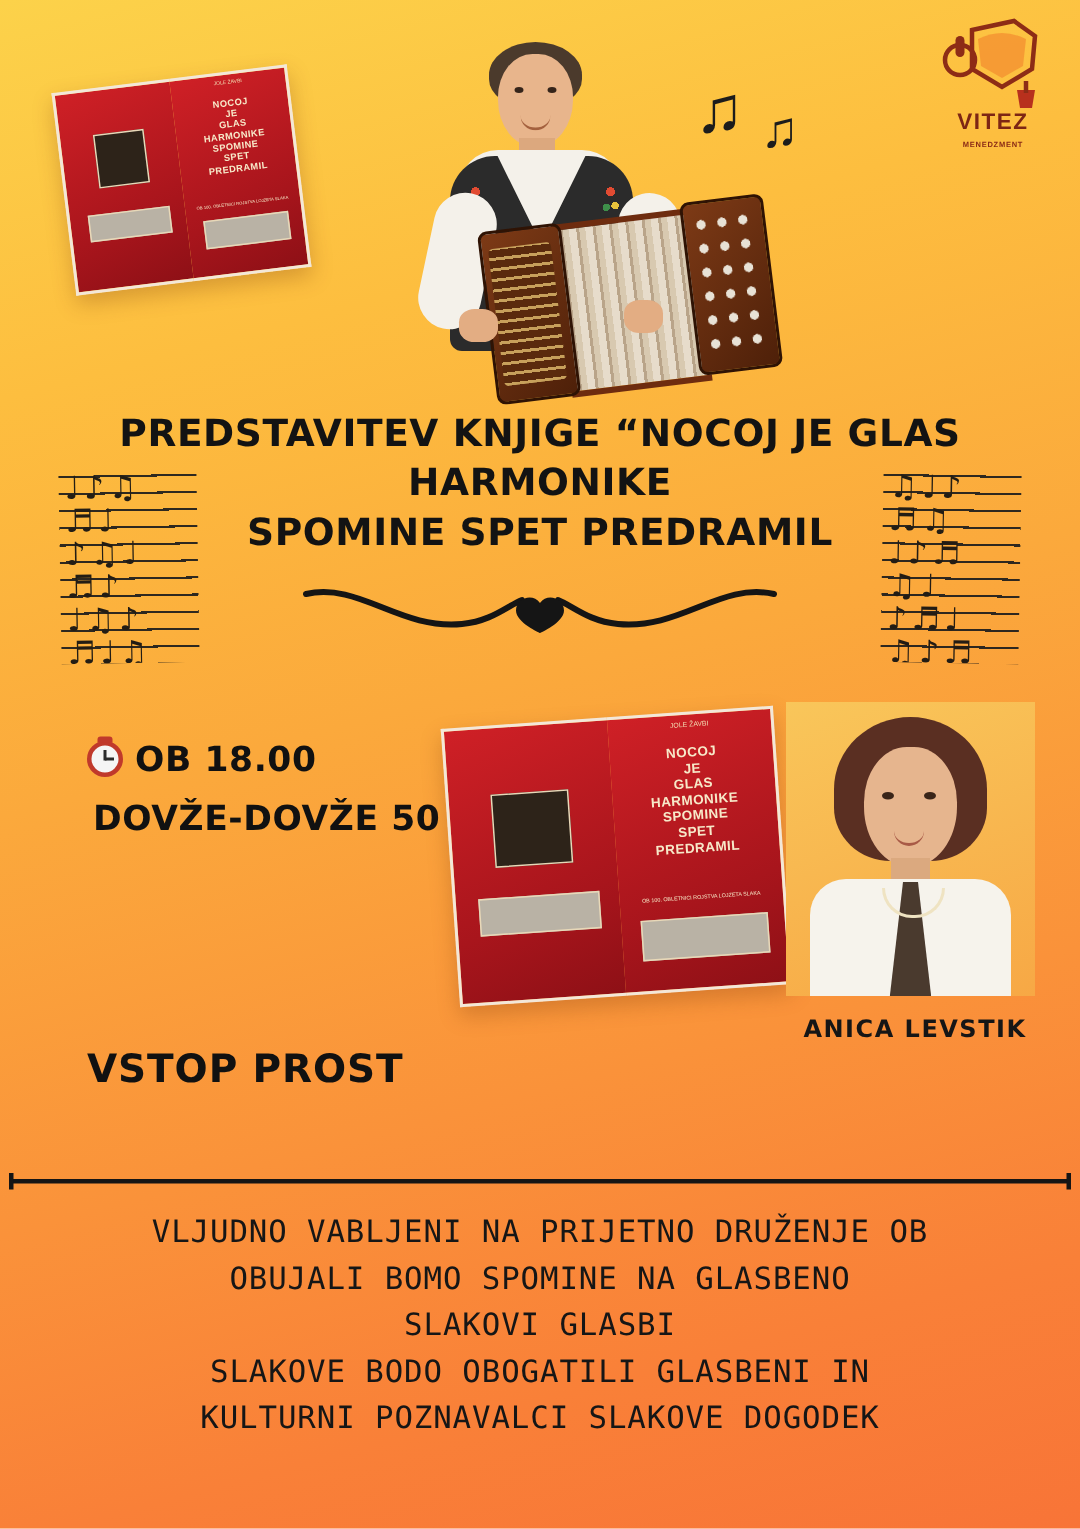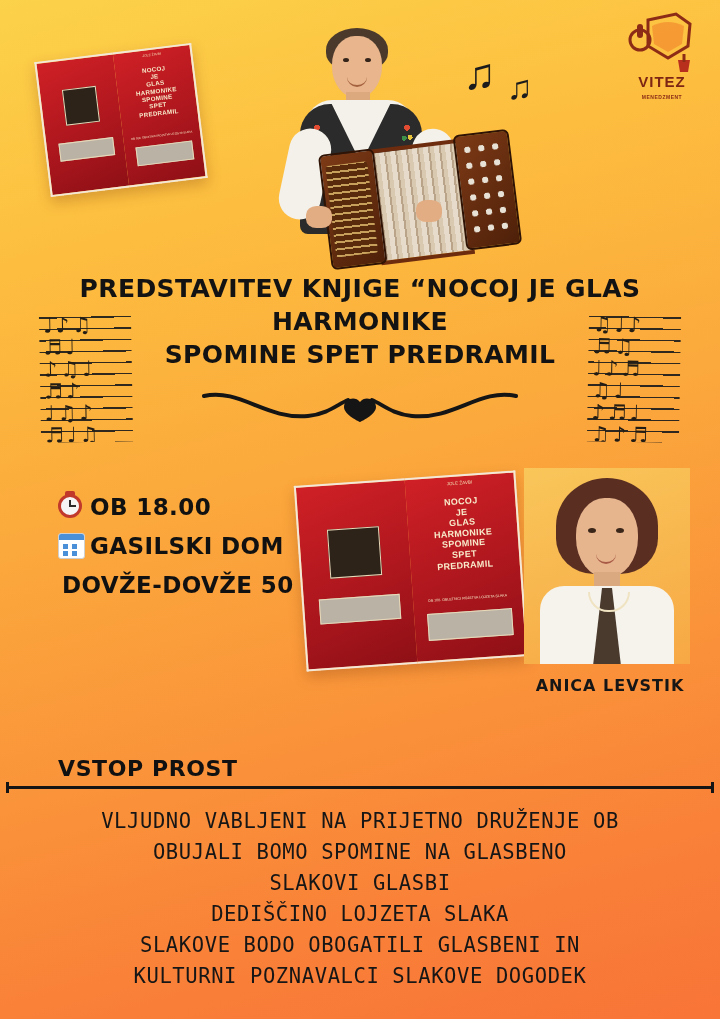--- a/index.html
+++ b/index.html
@@ -519,22 +519,22 @@
     font-size: 16px;
     letter-spacing: 1px;
     color: #161616;
     font-family: "DejaVu Sans", sans-serif;
   }
 
   
   .free {
     position: absolute;
     left: 58px;
-    top: 756px;
-    font-size: 22px;
+    top: 698px;
+    font-size: 26px;
     font-weight: bold;
     letter-spacing: .6px;
     color: #111;
     font-family: "DejaVu Sans", sans-serif;
   }
 
   
   .rule {
     position: absolute;
     left: 6px;
@@ -663,32 +663,20 @@
 
   <div class="d-row">
     <div class="d-ico">
       <div class="clock">
         <div class="clock-top"></div>
       </div>
     </div>
     <div class="d-text">OB 18.00</div>
   </div>
 
-  <div class="d-row">
-    <div class="d-ico">
-      <div class="bld">
-        <div class="roof"></div>
-        <div class="win" style="left:4px;top:10px;"></div>
-        <div class="win" style="left:13px;top:10px;"></div>
-        <div class="win" style="left:4px;top:17px;"></div>
-        <div class="win" style="left:13px;top:17px;"></div>
-      </div>
-    </div>
-    <div class="d-text">GASILSKI DOM</div>
-  </div>
 
   <div class="d-text second" style="margin-left:4px;">DOVŽE-DOVŽE 50</div>
 </div>
 
 <div class="book-big">
   <div class="book">
     <div class="pg back">
       <div class="bk-photo" style="left:26%;top:24%;width:46%;height:26%;"></div>
       <div class="bk-band" style="left:14%;top:62%;width:72%;height:13%;"></div>
     </div>
@@ -724,16 +712,15 @@
 <div class="anica-caption">ANICA LEVSTIK</div>
 
 <div class="free">VSTOP PROST</div>
 
 <div class="rule"></div>
 
 <div class="footer">
   <div>VLJUDNO VABLJENI NA PRIJETNO DRUŽENJE OB</div>
   <div>OBUJALI BOMO SPOMINE NA GLASBENO</div>
   <div>SLAKOVI GLASBI</div>
-  <div>DEDIŠČINO LOJZETA SLAKA</div>
   <div>SLAKOVE BODO OBOGATILI GLASBENI IN</div>
   <div>KULTURNI POZNAVALCI SLAKOVE DOGODEK</div>
 </div>
 
 </body></html>

